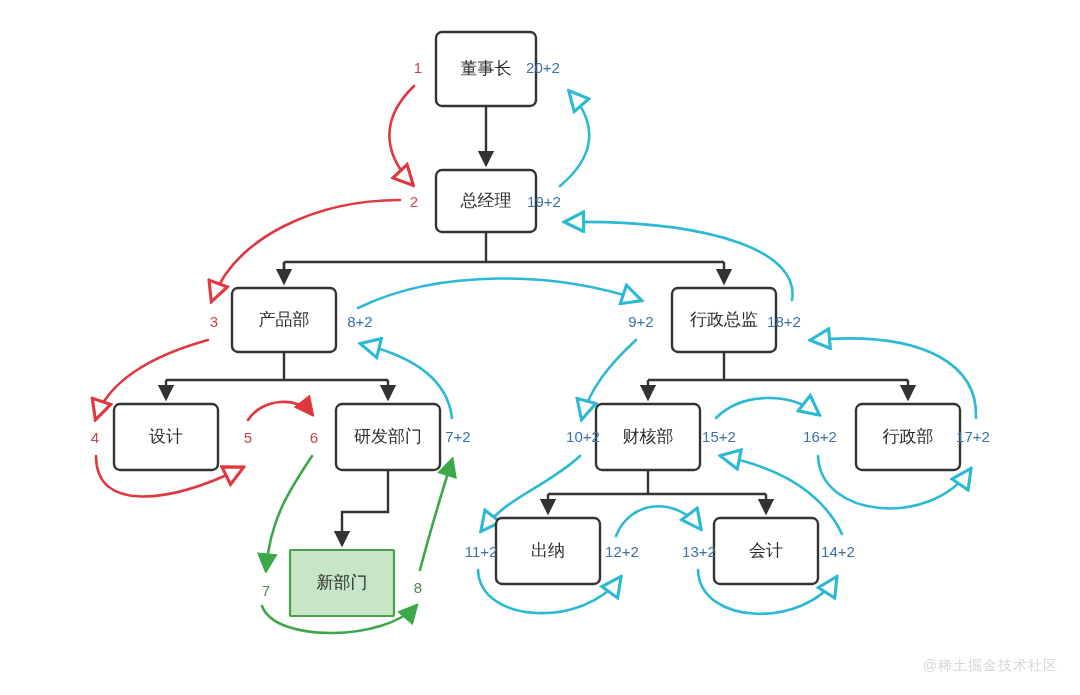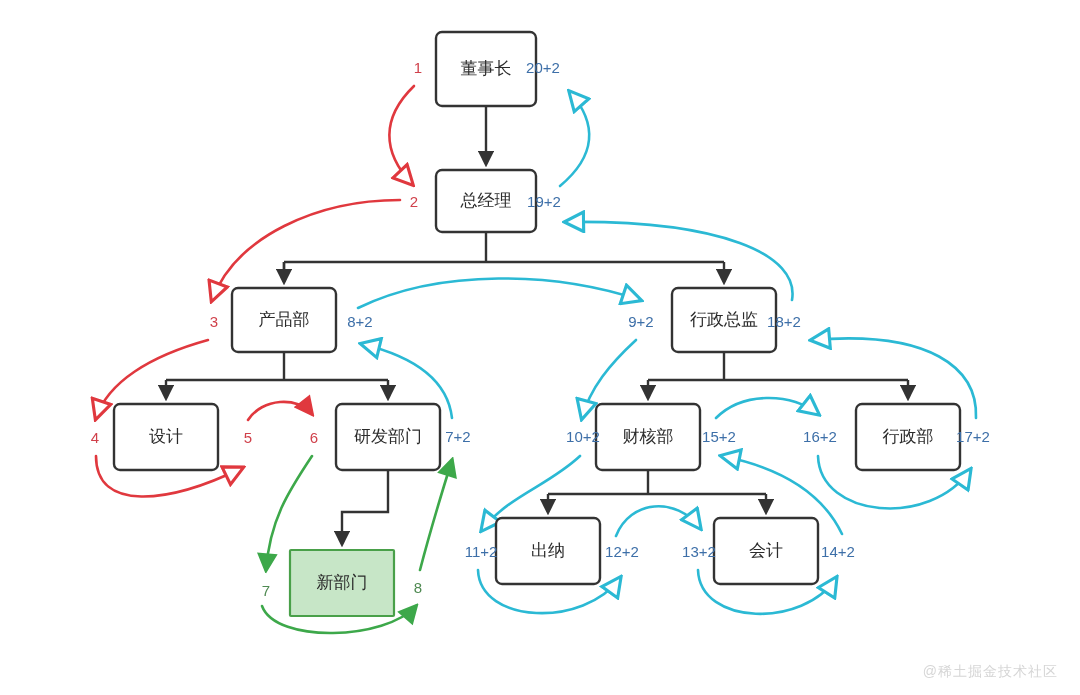--- a/index.html
+++ b/index.html
@@ -23,21 +23,21 @@
   .flow-red{stroke:#e0383e;stroke-width:2.6;fill:none;stroke-linecap:round;}
   .flow-cyan{stroke:#2bb9d4;stroke-width:2.6;fill:none;stroke-linecap:round;}
   .flow-green{stroke:#3da84a;stroke-width:2.6;fill:none;stroke-linecap:round;}
 
   .step-label{font-family:"Liberation Sans","DejaVu Sans",sans-serif;font-size:15px;}
   .lbl-red{fill:#d0414b;}
   .lbl-cyan{fill:#3d6fa8;}
   .lbl-green{fill:#4f8a52;}
 
   .watermark{
-    position:absolute;right:22px;bottom:14px;
+    position:absolute;right:22px;bottom:20px;
     font-family:"Liberation Sans","DejaVu Sans",sans-serif;
     font-size:14px;color:#d6d6d6;letter-spacing:1px;user-select:none;margin-top:44px;
   }
 </style>
 </head>
 <body>
 
 <div id="diagram-root">
 
   <svg id="org-svg" viewBox="0 0 1080 695">

